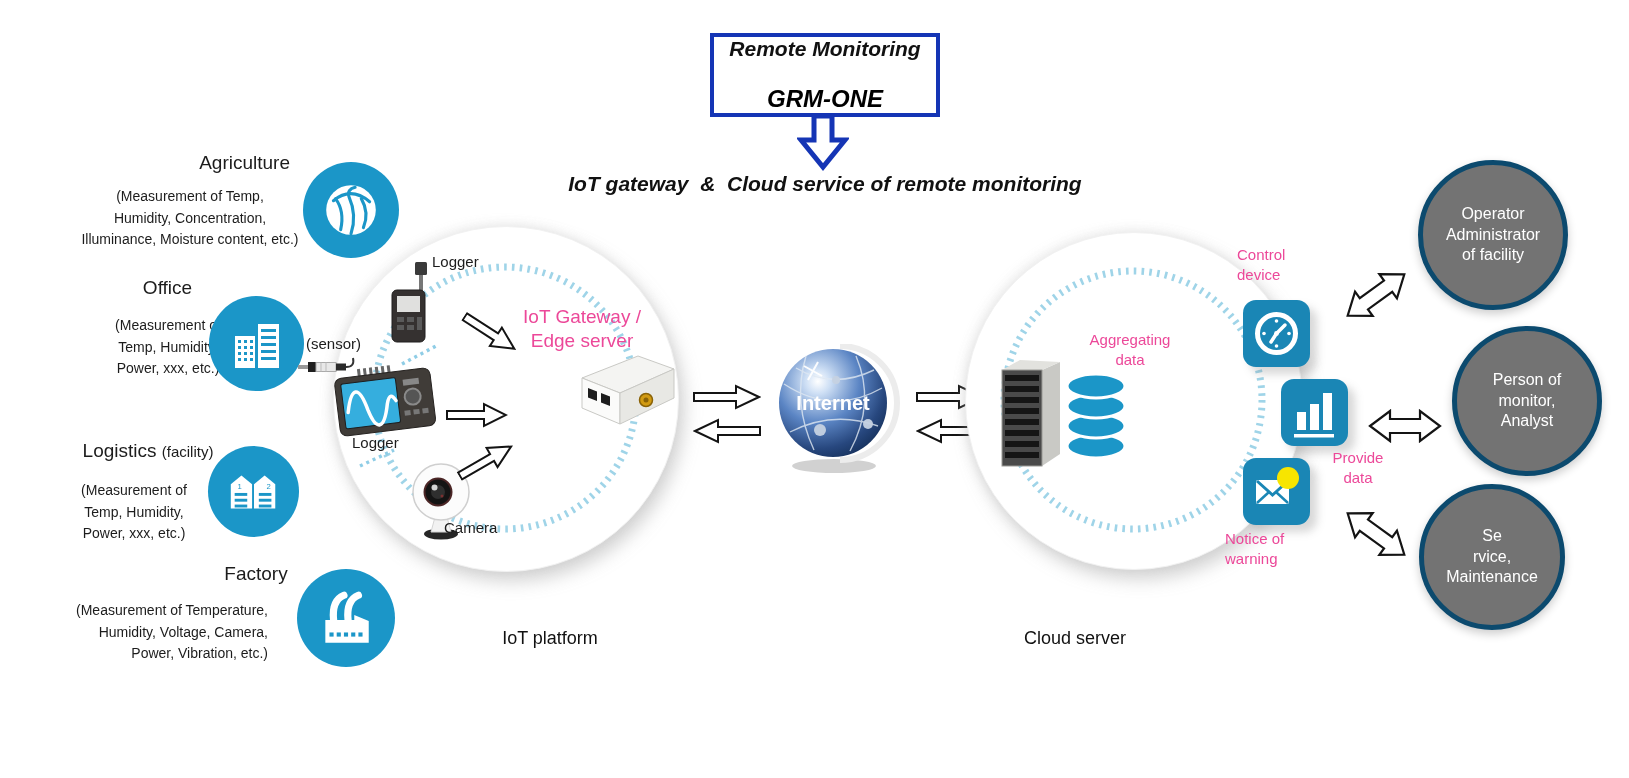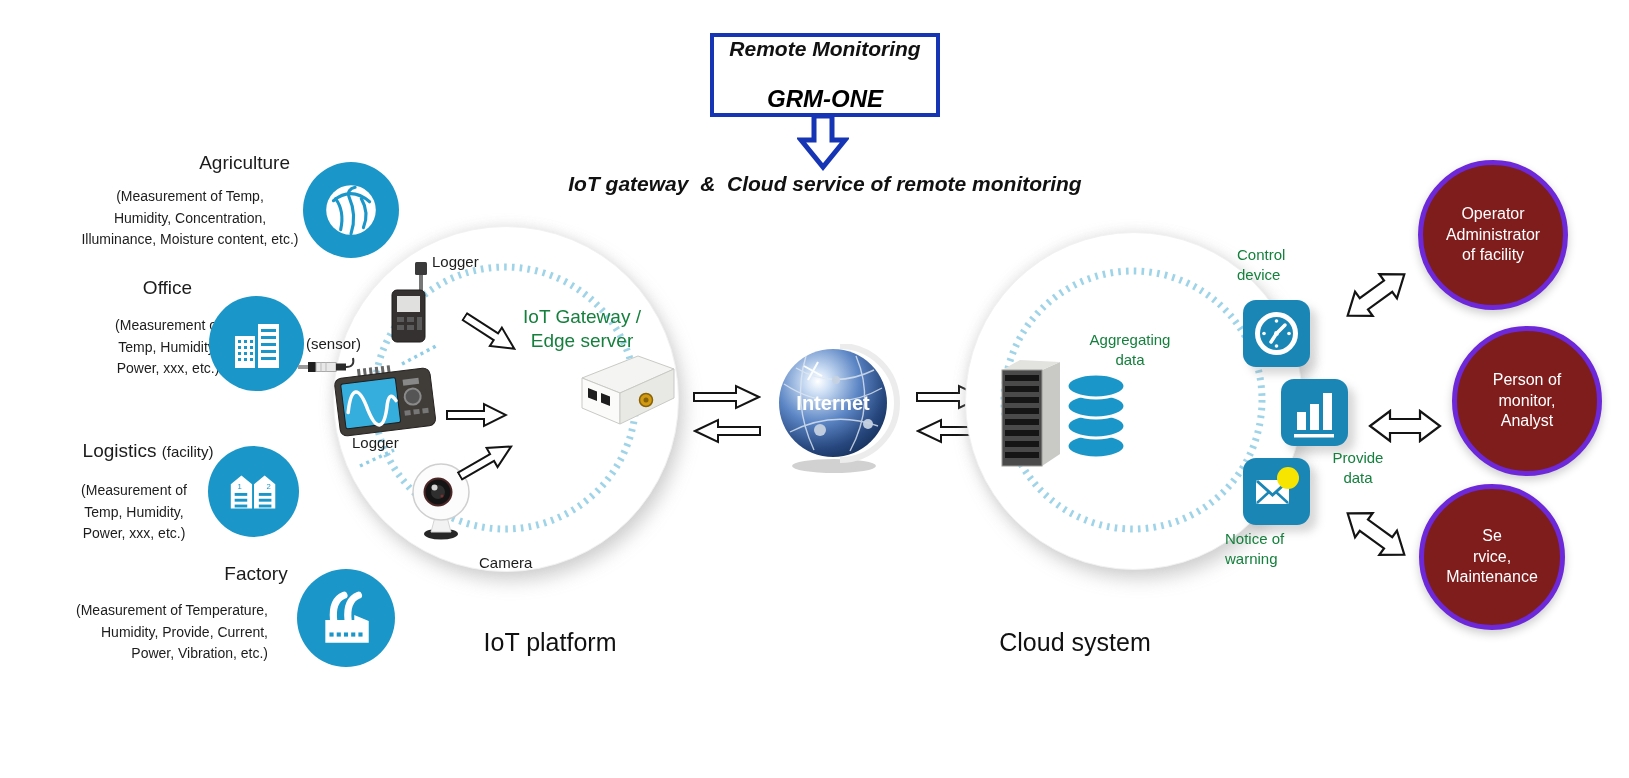--- a/index.html
+++ b/index.html
@@ -18,29 +18,29 @@
 
   
   .src-title{font-size:19px;color:#1c1c1c;}
   .src-suffix{font-size:15px;}
   .src-desc{font-size:14px;color:#1c1c1c;line-height:21.5px;}
   .icon-circle{border-radius:50%;background:#1b96c8;display:flex;align-items:center;justify-content:center;}
 
   
   .big-circle{border-radius:50%;background:#fff;border:1px solid #f1f1f1;
               box-shadow:5px 9px 18px rgba(140,140,140,.40), -3px -3px 10px rgba(205,205,205,.25);}
-  .caption{font-size:25px;color:#111;}
+  .caption{font-size:18px;color:#111;}
 
   .small-label{font-size:15px;color:#1c1c1c;}
-  .cloud-label{font-size:15px;color:#15803d;line-height:20px;}
+  .cloud-label{font-size:15px;color:#ec4899;line-height:20px;}
 
   .sq{width:67px;height:67px;border-radius:13px;background:#1a86b5;
       box-shadow:7px 7px 8px rgba(125,125,125,.30);display:flex;align-items:center;justify-content:center;}
 
-  .stake{border-radius:50%;background:#7f1d1d;border:5px solid #6d28d9;
+  .stake{border-radius:50%;background:#737373;border:5px solid #0c4a6e;
          box-shadow:0 4px 10px rgba(0,0,0,.20);color:#fff;display:flex;align-items:center;justify-content:center;
          text-align:center;font-size:16px;line-height:1.28;}
 </style>
 </head>
 <body>
 
 <div class="canvas">
 
   <div class="abs title-box">
     <div class="title-l1">Remote Monitoring</div>
@@ -118,21 +118,21 @@
           <rect x="35" y="37" width="13" height="3"></rect>
           <rect x="35" y="43" width="13" height="3"></rect>
       </g>
       <text x="13" y="27" font-size="8" fill="#1b96c8" font-family="Liberation Sans, sans-serif">1</text>
       <text x="43" y="27" font-size="8" fill="#1b96c8" font-family="Liberation Sans, sans-serif">2</text>
     </svg>
   </div>
 
   <div class="abs src-title" style="left:198px;top:563px;width:116px;text-align:center;">Factory</div>
   <div class="abs src-desc pre" style="left:36px;top:600px;width:232px;text-align:right;">(Measurement of Temperature,
-Humidity, Provide, Current,
+Humidity, Voltage, Camera,
 Power, Vibration, etc.)</div>
   <div class="abs icon-circle" style="left:297px;top:569px;width:98px;height:98px;">
     <svg width="62" height="62" viewBox="0 0 60 60">
       <g stroke="#fff" stroke-width="7" fill="none" stroke-linecap="round">
         <path d="M18,32 Q16,13 28,8"></path>
         <path d="M32,32 Q30,13 42,8"></path>
       </g>
       <polygon points="10,32 38,32 38,27 52,33 52,54 10,54" fill="#fff"></polygon>
       <g fill="#1b96c8">
         <rect x="14" y="44" width="4" height="4"></rect>
@@ -208,21 +208,21 @@
 
   <svg class="abs" style="left:404px;top:462px;" width="78" height="80">
     <ellipse cx="37" cy="72" rx="17" ry="5.5" fill="#262626"></ellipse>
     <polygon points="31,55 43,55 47,70 27,70" fill="#f2f2f2" stroke="#d5d5d5"></polygon>
     <circle cx="37" cy="30" r="28" fill="#fcfcfc" stroke="#cfcfcf" stroke-width="1.5"></circle>
     <circle cx="34" cy="30" r="13.5" fill="#141414" stroke="#4b2626" stroke-width="2"></circle>
     <circle cx="34" cy="30" r="7" fill="#2f2f2f"></circle>
     <circle cx="30.5" cy="25.5" r="3" fill="#e8e8e8" opacity="0.9"></circle>
     <circle cx="38" cy="34" r="1.5" fill="#7a3030"></circle>
   </svg>
-  <div class="abs small-label" style="left:479px;top:519px;margin-top:35px;">Camera</div>
+  <div class="abs small-label" style="left:444px;top:519px;">Camera</div>
 
   <div class="abs cloud-label pre" style="left:497px;top:305px;width:170px;text-align:center;font-size:19px;line-height:24px;">IoT Gateway /
 Edge server</div>
   <svg class="abs" style="left:578px;top:348px;" width="100" height="82">
     <polygon points="4,30 60,8 96,21 42,45" fill="#f4f4f2" stroke="#c9c9c5"></polygon>
     <polygon points="4,30 42,45 42,76 4,60" fill="#fbfbfa" stroke="#c9c9c5"></polygon>
     <polygon points="42,45 96,21 96,50 42,76" fill="#e8e8e4" stroke="#c9c9c5"></polygon>
     <polygon points="10,40 19,43.5 19,53 10,49.5" fill="#1d1d1d"></polygon>
     <polygon points="23,45 32,48.5 32,58 23,54.5" fill="#1d1d1d"></polygon>
     <circle cx="68" cy="52" r="6.5" fill="#d19a12" stroke="#8a6206" stroke-width="1.5"></circle>
@@ -352,21 +352,21 @@
       <rect x="13" y="22" width="33" height="24" rx="2" fill="#fff"></rect>
       <path d="M14,23 L29.5,37 L45,23" stroke="#1a86b5" stroke-width="3" fill="none"></path>
       <path d="M14,45 L26,34" stroke="#1a86b5" stroke-width="2.5" fill="none"></path>
       <path d="M45,45 L33,34" stroke="#1a86b5" stroke-width="2.5" fill="none"></path>
       <circle cx="45" cy="20" r="11" fill="#f7e500"></circle>
     </svg>
   </div>
   <div class="abs cloud-label pre" style="left:1225px;top:529px;width:96px;text-align:left;">Notice of
 warning</div>
 
-  <div class="abs caption" style="left:975px;top:628px;width:200px;text-align:center;">Cloud system</div>
+  <div class="abs caption" style="left:975px;top:628px;width:200px;text-align:center;">Cloud server</div>
 
   <svg class="abs" style="left:1338px;top:276px;transform:rotate(-36deg);" width="76" height="38">
     <polygon points="3,19 23,4 23,12 53,12 53,4 73,19 53,34 53,26 23,26 23,34" fill="#fff" stroke="#141414" stroke-width="2.2"></polygon>
   </svg>
   <svg class="abs" style="left:1367px;top:407px;" width="76" height="38">
     <polygon points="3,19 23,4 23,12 53,12 53,4 73,19 53,34 53,26 23,26 23,34" fill="#fff" stroke="#141414" stroke-width="2.2"></polygon>
   </svg>
   <svg class="abs" style="left:1338px;top:515px;transform:rotate(36deg);" width="76" height="38">
     <polygon points="3,19 23,4 23,12 53,12 53,4 73,19 53,34 53,26 23,26 23,34" fill="#fff" stroke="#141414" stroke-width="2.2"></polygon>
   </svg>

